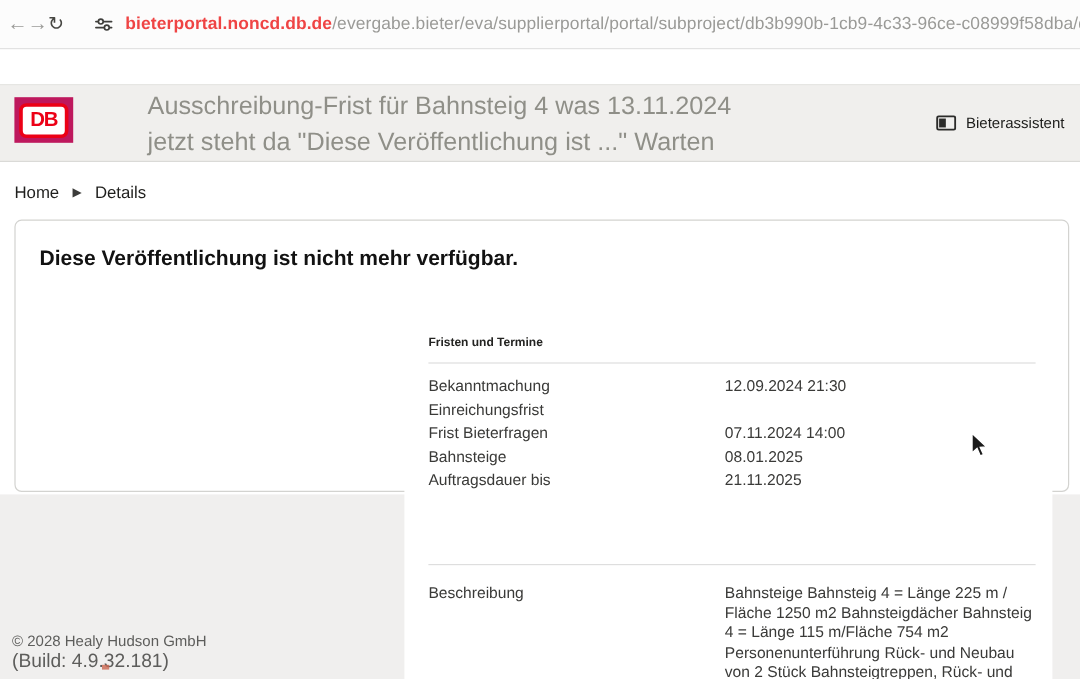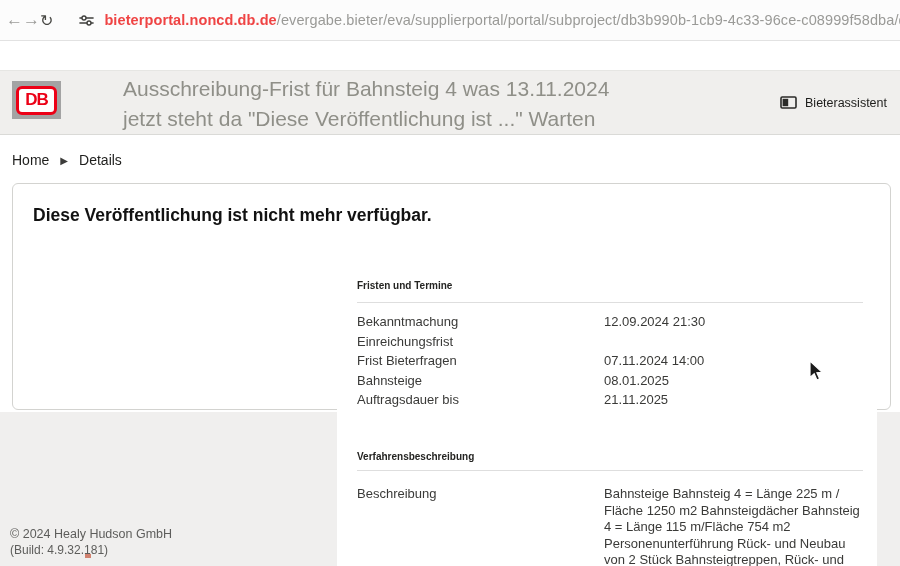--- a/index.html
+++ b/index.html
@@ -29,21 +29,21 @@
 
   
   .band {
     position: absolute; left: 0; top: 70px; width: 900px; height: 65px;
     background: #f0efed;
     border-top: 1px solid #e6e6e3;
     border-bottom: 1px solid #dadad7;
   }
   .logo-patch {
     position: absolute; left: 12px; top: 10px; width: 49px; height: 38px;
-    background: #a3a3a3; display: flex; align-items: center; justify-content: center;
+    background: #be185d; display: flex; align-items: center; justify-content: center;
   }
   .db-emblem {
     width: 41px; height: 29px;
     border: 3px solid #ec0016; border-radius: 6px;
     color: #ec0016; font-weight: 700; font-size: 17px; letter-spacing: -1px;
     display: flex; align-items: center; justify-content: center;
     background: #ffffff;
   }
   .band-title {
     position: absolute; left: 123px; top: 3px;
@@ -107,21 +107,21 @@
   .desc-rows .row { line-height: 16.5px; }
   .desc-rows .val { max-width: 303px; }
 
   
   .footer-copy {
     position: absolute; left: 10px; top: 527px;
     font-size: 12.5px; color: #5d5d5b;
   }
   .footer-build {
     position: absolute; left: 10px; top: 543px;
-    font-size: 12px; color: #5d5d5b;
+    font-size: 16px; color: #5d5d5b;
   }
   .artifact {
     position: absolute; left: 85px; top: 554px; width: 6px; height: 4px;
     background: #c9654f; opacity: 0.8;
   }
 
   
   .cursor { position: absolute; left: 808px; top: 360px; }
 </style>
 </head>
@@ -194,32 +194,31 @@
     <div class="row">
       <span class="lbl">Bahnsteige</span>
       <span class="val">08.01.2025</span>
     </div>
     <div class="row">
       <span class="lbl">Auftragsdauer bis</span>
       <span class="val">21.11.2025</span>
     </div>
   </div>
 
-  <div class="sec-title sec2-title">Verfahrensbeschreibung</div>
   <div class="divider divider2"></div>
 
   <div class="desc-rows">
     <div class="row">
       <span class="lbl">Beschreibung</span>
       <span class="val">Bahnsteige Bahnsteig 4 = Länge 225 m / Fläche 1250 m2 Bahnsteigdächer Bahnsteig 4 = Länge 115 m/Fläche 754 m2 Personenunterführung Rück- und Neubau von 2 Stück Bahnsteigtreppen, Rück- und Neubau von 1</span>
     </div>
   </div>
 </div>
 
-<div class="footer-copy">© 2024 Healy Hudson GmbH</div>
+<div class="footer-copy">© 2028 Healy Hudson GmbH</div>
 <div class="footer-build">(Build: 4.9.32.181)</div>
 <div class="artifact"></div>
 
 <div class="cursor">
   <svg width="16" height="22" viewBox="0 0 16 22">
     <path d="M2,1 L2,17.5 L6.2,13.8 L8.9,20 L11.6,18.8 L8.9,12.8 L14.2,12.4 Z" fill="#1b1b1b" stroke="#ffffff" stroke-width="1.2"></path>
   </svg>
 </div>
 
 </body></html>

